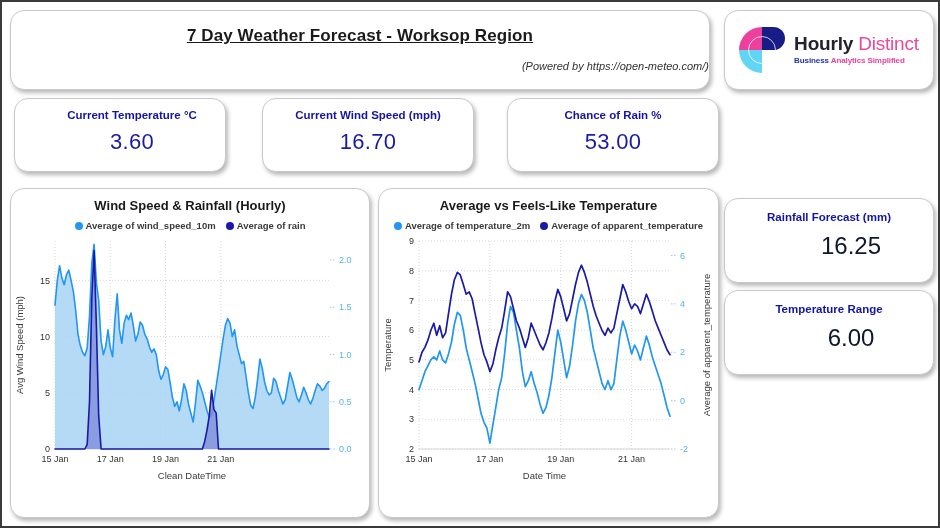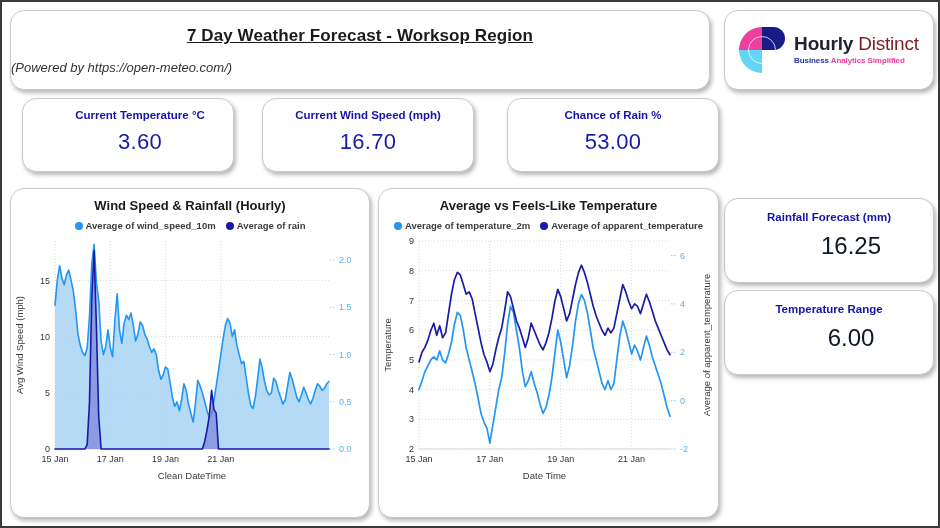--- a/index.html
+++ b/index.html
@@ -28,22 +28,22 @@
   .title-main {
     text-align: center;
     font-size: 17px;
     font-weight: bold;
     color: #1a1a1a;
     text-decoration: underline;
     margin-top: 15px;
     letter-spacing: .1px;
   }
   .title-sub {
-    text-align: left;
-    font-size: 13px;
+    text-align: right;
+    font-size: 11px;
     font-style: italic;
     color: #333333;
     margin-top: 14px;
   }
   
   #logo-card {
     left: 722px; top: 8px; width: 210px; height: 80px;
     display: flex; align-items: center; justify-content: center; gap: 9px;
   }
   .logo-mark { position: relative; width: 46px; height: 46px; }
@@ -58,35 +58,35 @@
     border-top-right-radius: 23px; border-bottom-right-radius: 23px;
   }
   .logo-ring {
     position: absolute; left: 9px; top: 9px;
     width: 28px; height: 28px;
     border: 1.3px solid rgba(255,255,255,.75);
     border-radius: 50%;
   }
   .logo-text { line-height: 1.05; }
   .logo-name { font-size: 19px; font-weight: bold; color: #23232e; letter-spacing: -.2px; }
-  .logo-name .thin { font-weight: normal; color: #7f1d1d; }
+  .logo-name .thin { font-weight: normal; color: #ec4899; }
   .logo-tag { font-size: 8px; font-weight: bold; margin-top: 3px; letter-spacing: -.1px; }
   .tag-b { color: #2233a8; }
   .tag-p { color: #ED3F9C; }
   
   .kpi { height: 74px; top: 96px; }
   .kpi-label {
     text-align: center; font-size: 11.5px; font-weight: bold;
     color: #1414a8; margin-top: 10px;
   }
   .kpi-value {
     text-align: center; font-size: 22px; color: #1a1aa8;
     margin-top: 8px; letter-spacing: .3px;
   }
-  #kpi-temp { left: 20px; width: 212px; padding-left: 24px; }
+  #kpi-temp { left: 12px; width: 212px; padding-left: 24px; }
   #kpi-wind { left: 260px; width: 212px; }
   #kpi-rain { left: 505px; width: 212px; }
   
   #stat-rainfall { left: 722px; top: 196px; width: 210px; height: 85px; }
   #stat-range { left: 722px; top: 288px; width: 210px; height: 85px; }
   .stat-label {
     text-align: center; font-size: 11.5px; font-weight: bold;
     color: #1414a8; margin-top: 12px;
   }
   .stat-value {

